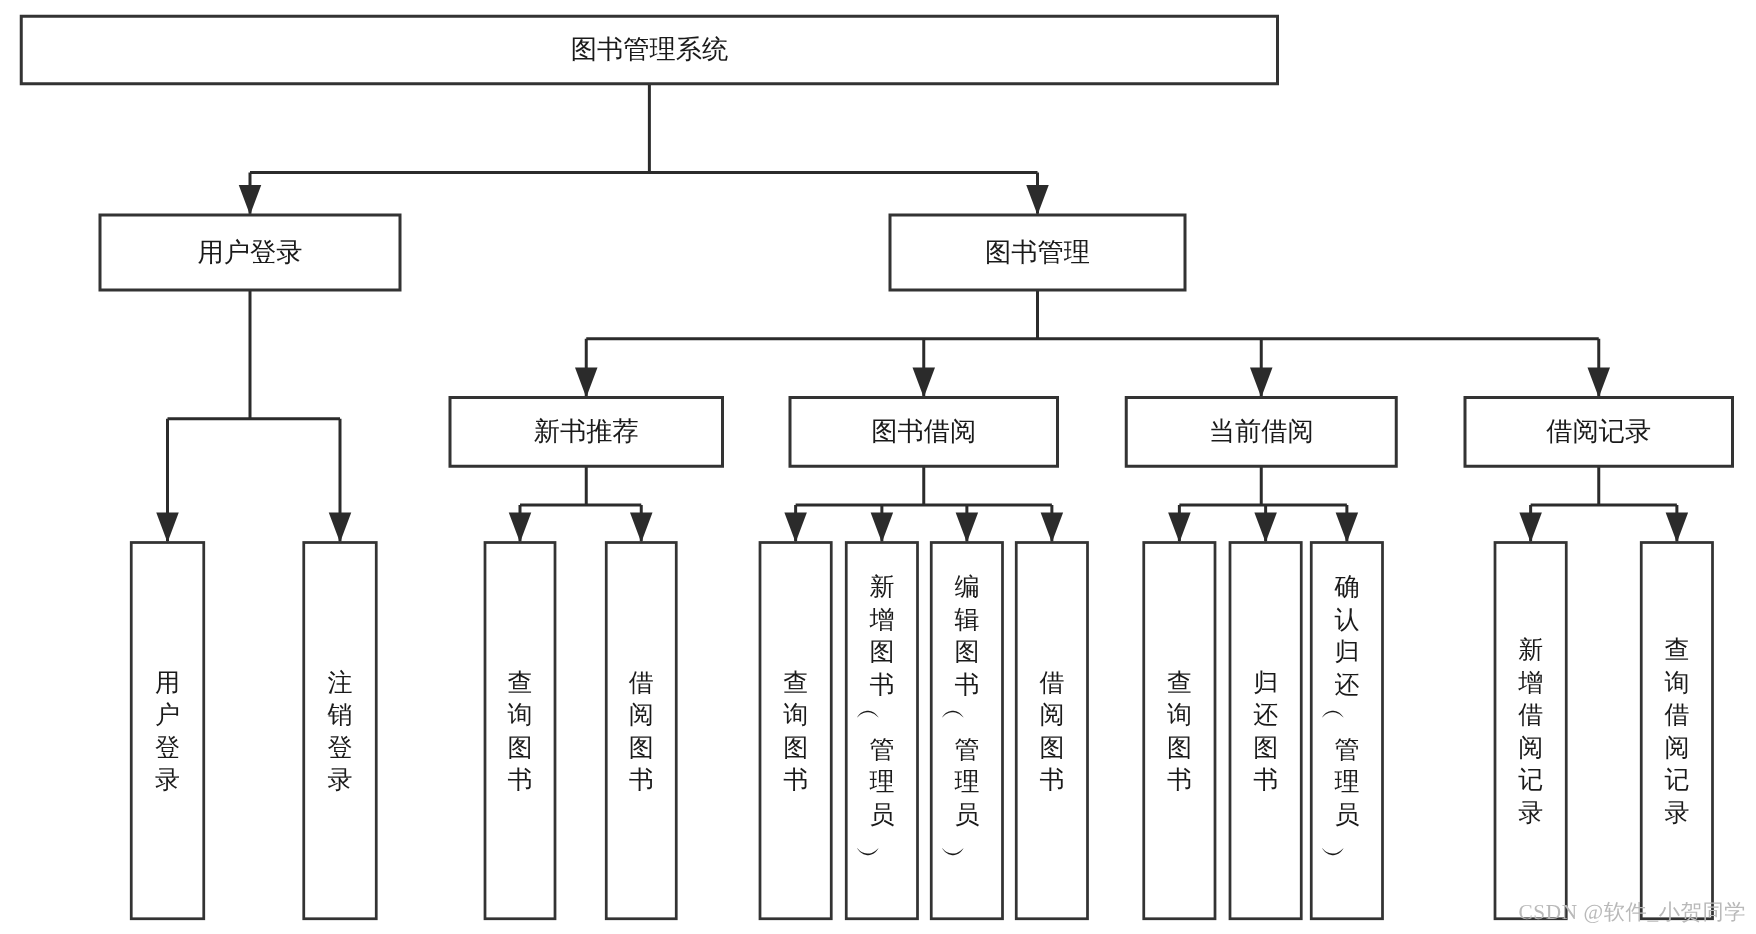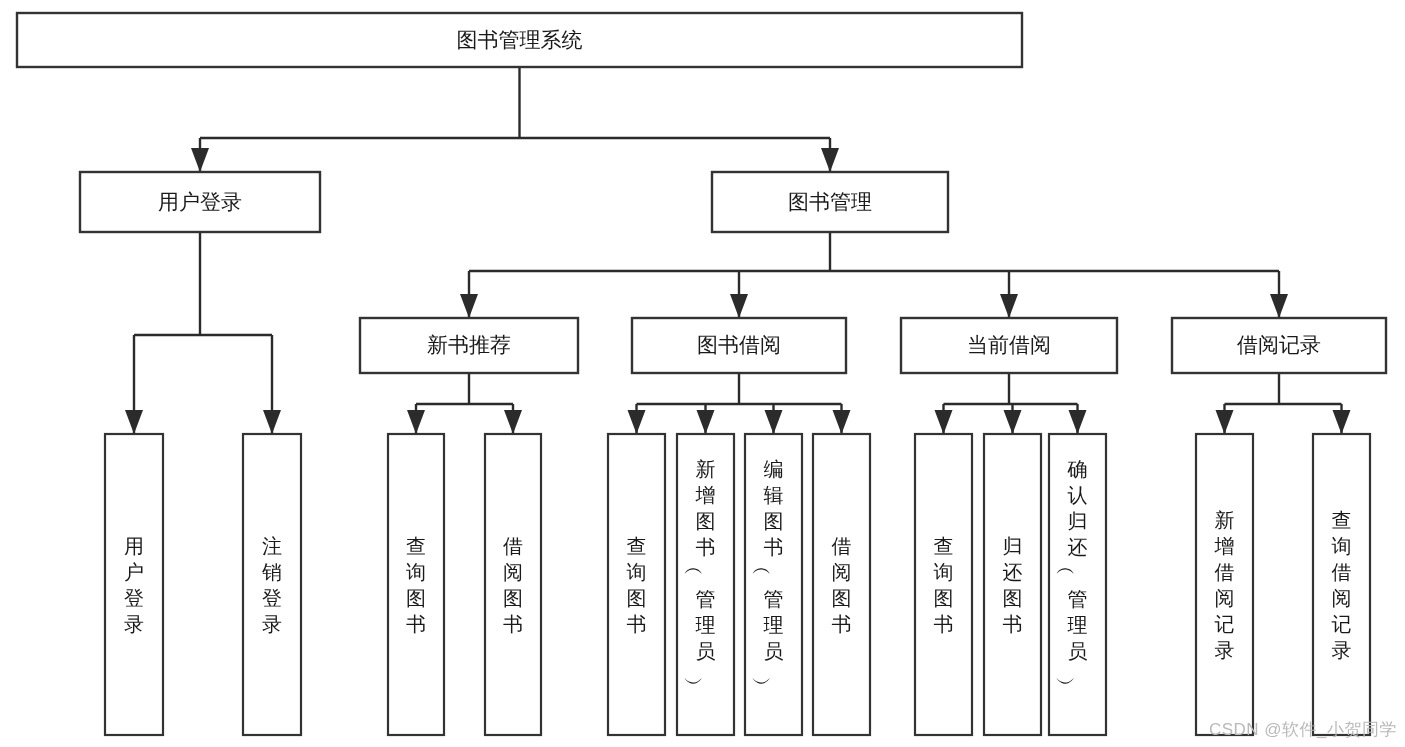--- a/index.html
+++ b/index.html
@@ -54,21 +54,21 @@
     dominant-baseline: middle;
   }
   .node-label.vertical {
     font-size: 20px;
     text-anchor: middle;
   }
   .watermark {
     position: absolute;
     right: 8px;
     bottom: 6px;
-    font-family: Liberation Sans, sans-serif;
+    font-family: Liberation Serif, serif;
     font-size: 17px;
     color: #b9b9b9;
     letter-spacing: 0.5px;
     white-space: nowrap;
     user-select: none;
   }
 </style>
 </head>
 <body>
 

